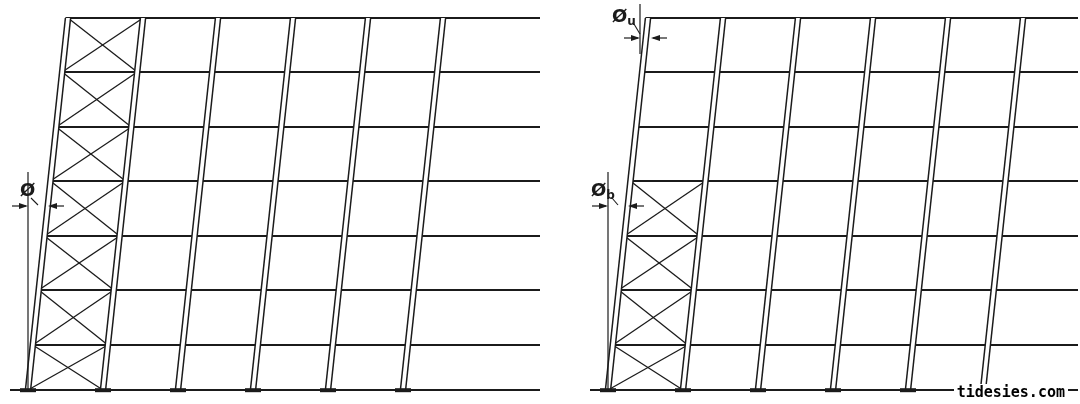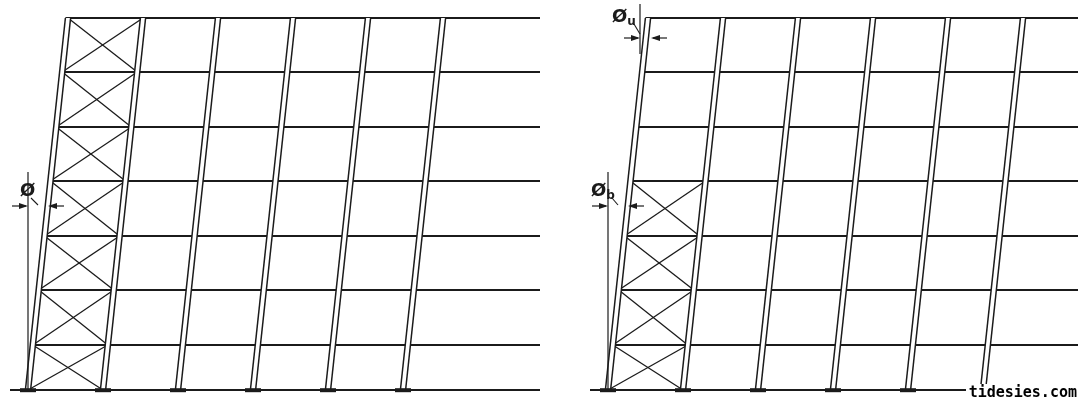--- a/index.html
+++ b/index.html
@@ -15,21 +15,21 @@
     overflow: hidden;
     font-family: "DejaVu Sans", sans-serif;
   }
   .stage svg {
     position: absolute;
     left: 0;
     top: 0;
   }
   .watermark {
     position: absolute;
-    right: 0px;
+    right: 12px;
     bottom: 3px;
     font-family: "DejaVu Sans Mono", monospace;
     font-size: 15px;
     font-weight: 700;
     color: #000000;
     background: #ffffff;
     padding: 1px 3px;
     line-height: 1;
   }
 </style>

